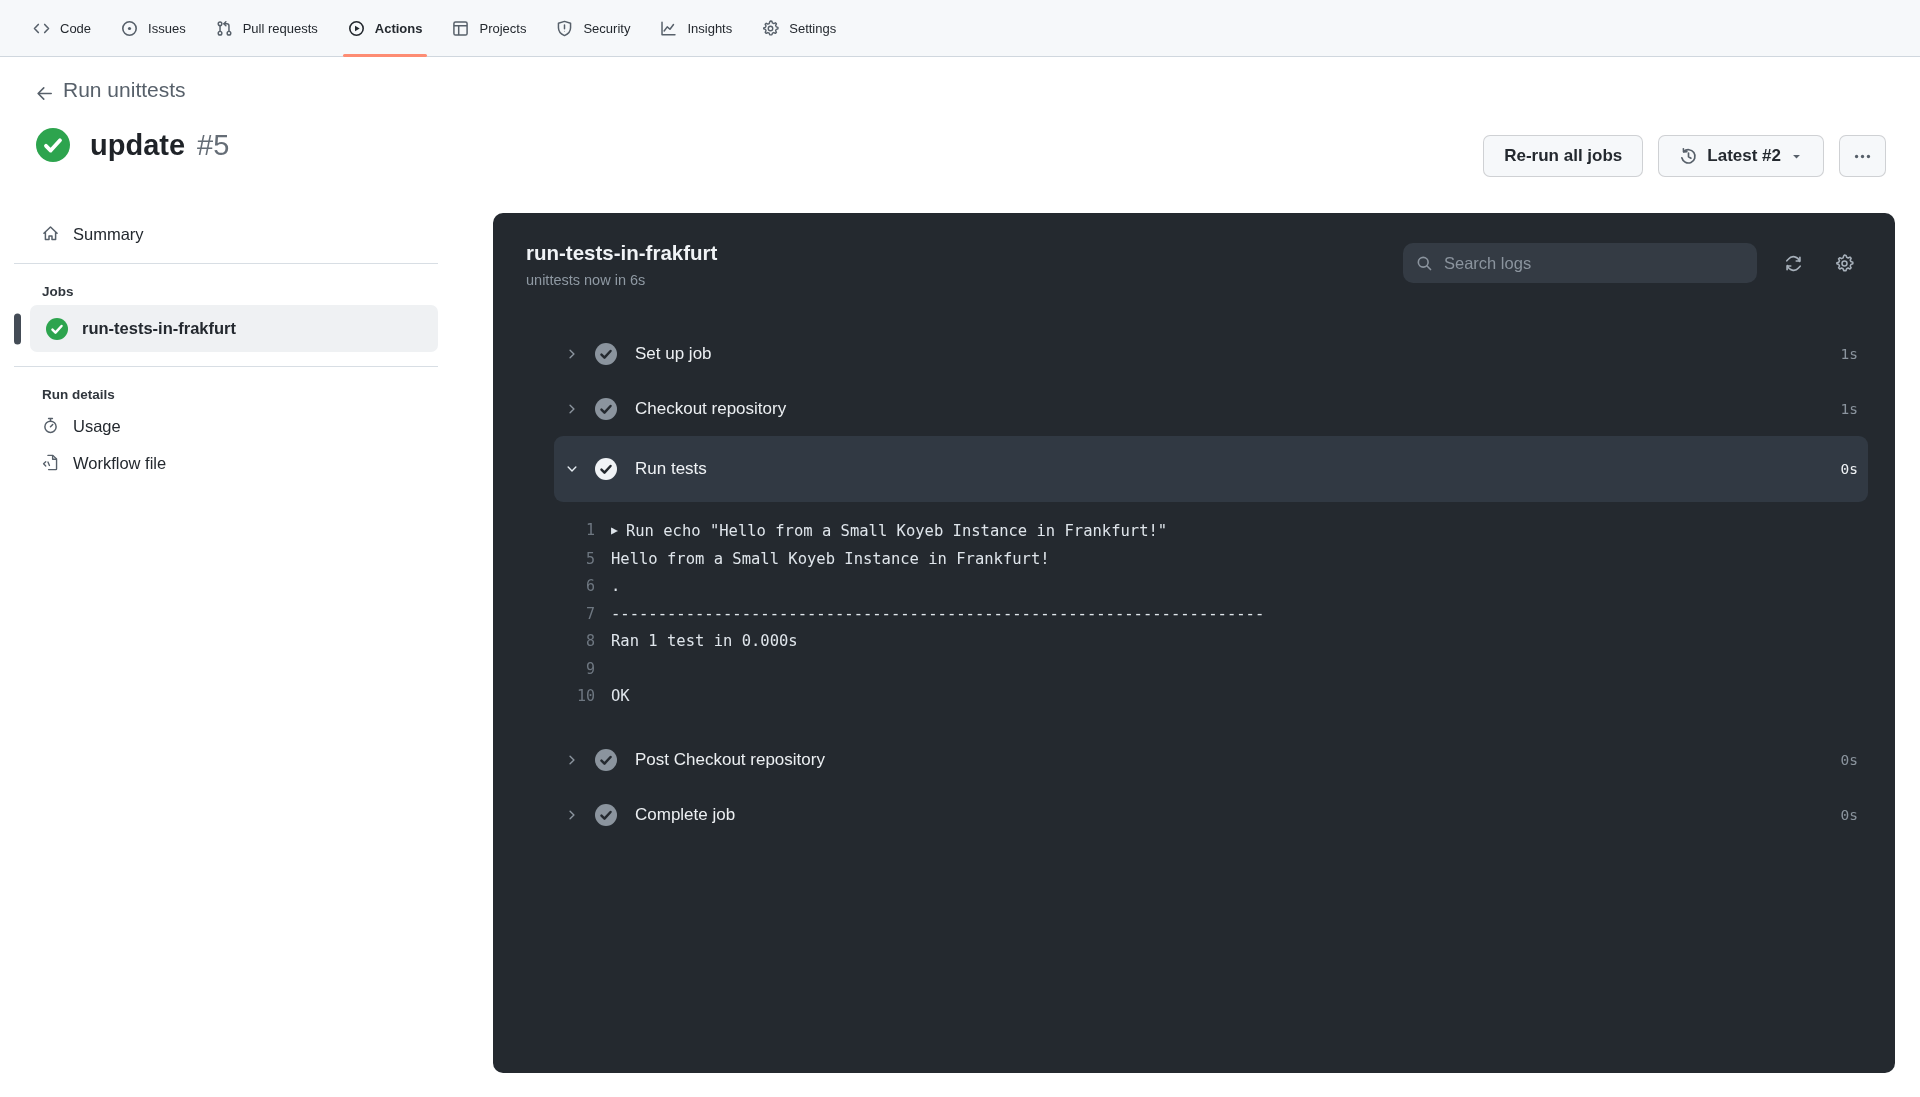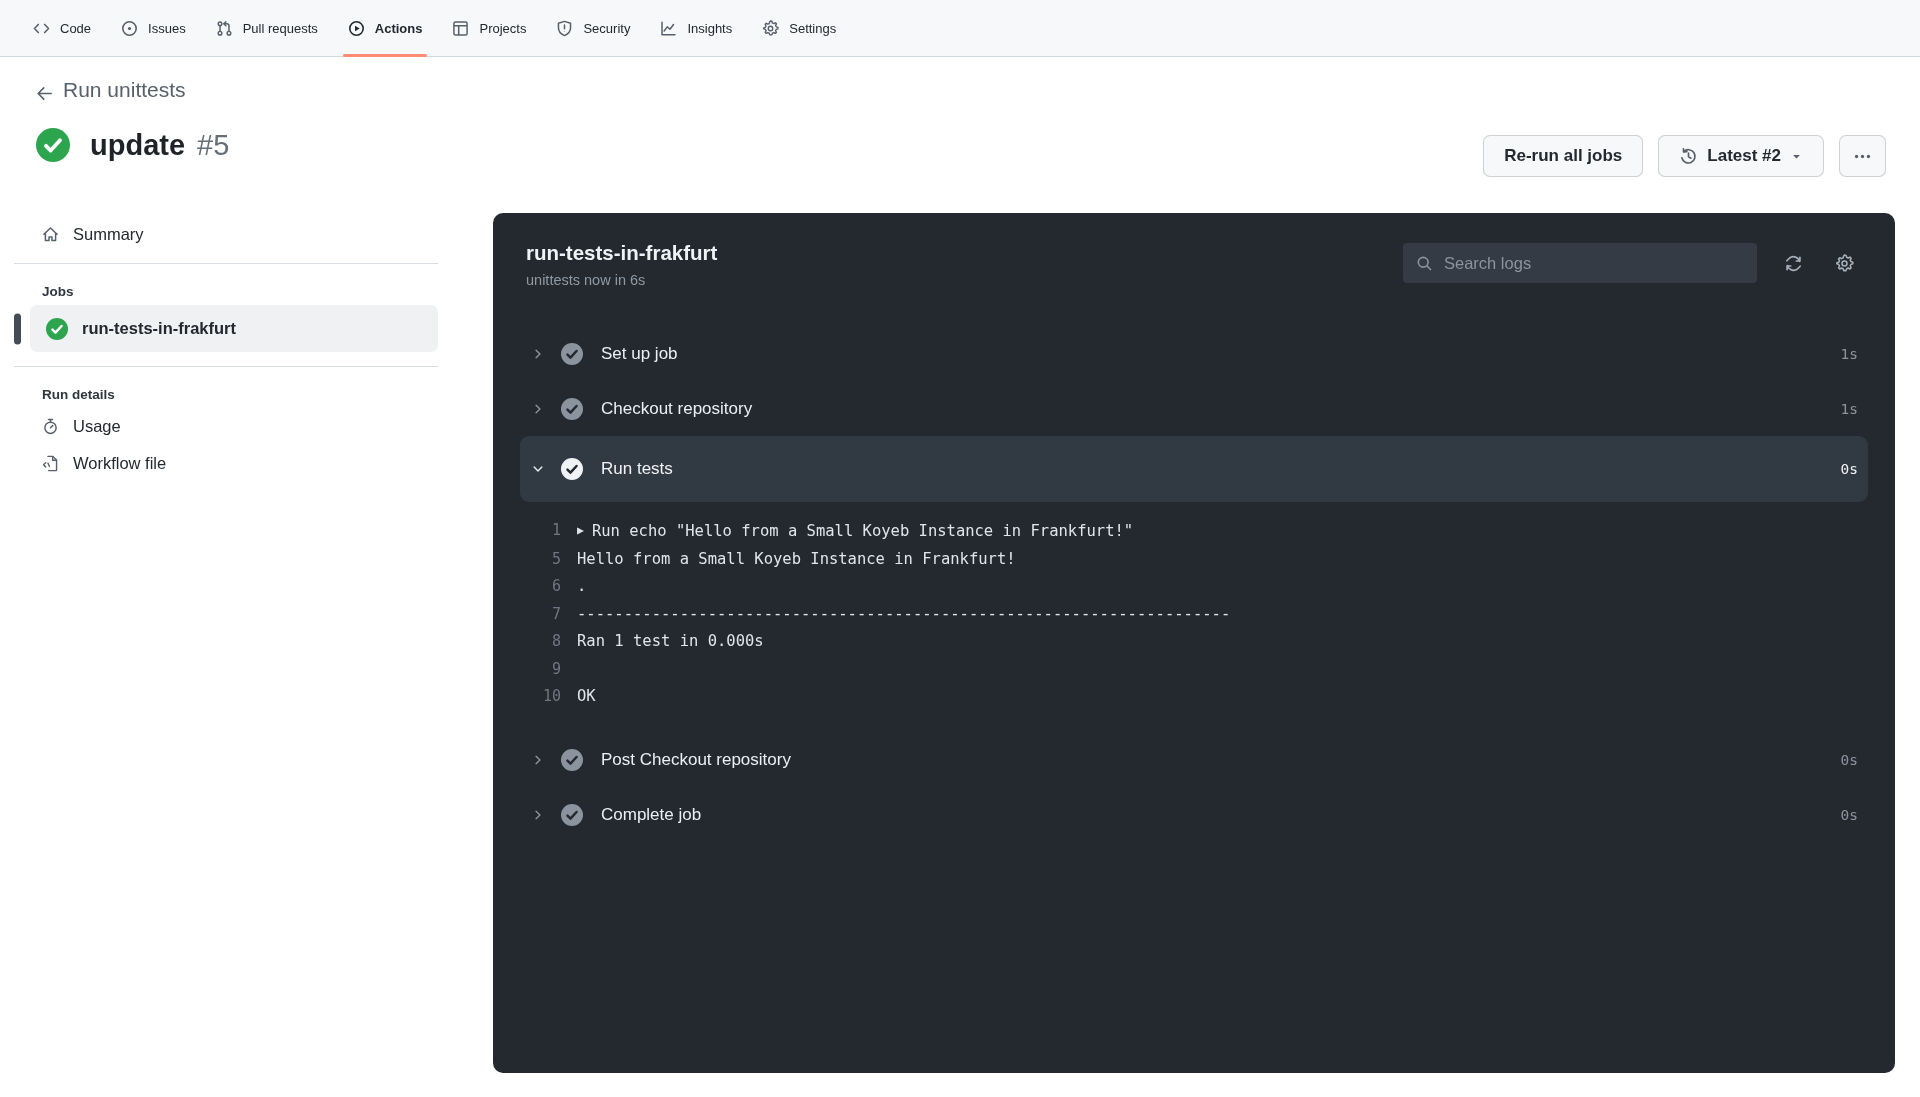--- a/index.html
+++ b/index.html
@@ -40,21 +40,21 @@
     height:42px; display:flex; align-items:center; gap:9px; padding:0 20px;
     background:#f6f8fa; border:1px solid rgba(31,35,40,0.18); border-radius:7px;
     font-size:17px; font-weight:600; color:#24292f; cursor:pointer;
     font-family:inherit;
   }
   .btn .bicon { display:flex; color:#57606a; }
   .btn.kebab { padding:0 13px; }
   
   .sidebar { position:absolute; left:14px; top:216px; width:424px; }
   .side-item {
-    display:flex; align-items:center; gap:14px; padding:9px 16px 9px 28px;
+    display:flex; gap:14px; padding:9px 16px 9px 28px;
     font-size:16.5px; color:#24292f; border-radius:6px; cursor:pointer;
   }
   .side-item .sicon { display:flex; color:#57606a; }
   .side-divider { border-top:1px solid #d8dee4; margin:10px 0; }
   .side-heading { padding:10px 16px 6px 28px; font-size:13.5px; font-weight:700; color:#30363d; }
   .job-item-wrap { position:relative; }
   .job-indicator {
     position:absolute; left:0; top:50%; transform:translateY(-50%);
     width:7px; height:31px; border-radius:4px; background:#444c56;
   }
@@ -67,34 +67,34 @@
   .log-panel {
     position:absolute; left:493px; top:213px; width:1402px; height:860px;
     background:#24292f; border-radius:10px; color:#e6edf3;
   }
   .panel-header { display:flex; align-items:flex-start; padding:28px 36px 18px 33px; }
   .panel-titles { flex:1; min-width:0; }
   .panel-title { font-size:20.5px; font-weight:700; color:#f0f3f6; }
   .panel-status { margin-top:7px; font-size:14.5px; color:#8f99a3; }
   .panel-controls { display:flex; align-items:center; margin-top:2px; }
   .search-box {
-    width:354px; height:40px; background:#343b44; border-radius:4px;
+    width:354px; height:40px; background:#343b44; border-radius:10px;
     display:flex; align-items:center; gap:11px; padding:0 13px; color:#8b949e;
   }
   .search-box input {
     flex:1; background:transparent; border:none; outline:none;
     color:#e6edf3; font-size:16.5px; font-family:inherit;
   }
   .search-box input::placeholder { color:#8b949e; }
   .icon-btn {
     background:none; border:none; color:#a7b0ba; cursor:pointer; display:flex;
     padding:5px; margin-left:22px;
   }
   
-  .steps { padding-top:20px; }
+  .steps { padding-top:20px;padding-left:34px; }
   .step-row {
     display:flex; align-items:center; height:55px; padding:0 37px 0 38px; cursor:pointer;
   }
   .step-row .chev { display:flex; color:#8b949e; width:15px; flex:none; }
   .step-row .scheck { display:flex; flex:none; margin-left:15px; }
   .step-name { margin-left:18px; font-size:17px; color:#eceff2; }
   .step-dur {
     margin-left:auto; font-family:"DejaVu Sans Mono","Liberation Mono",monospace;
     font-size:14.5px; color:#8b949e;
   }

